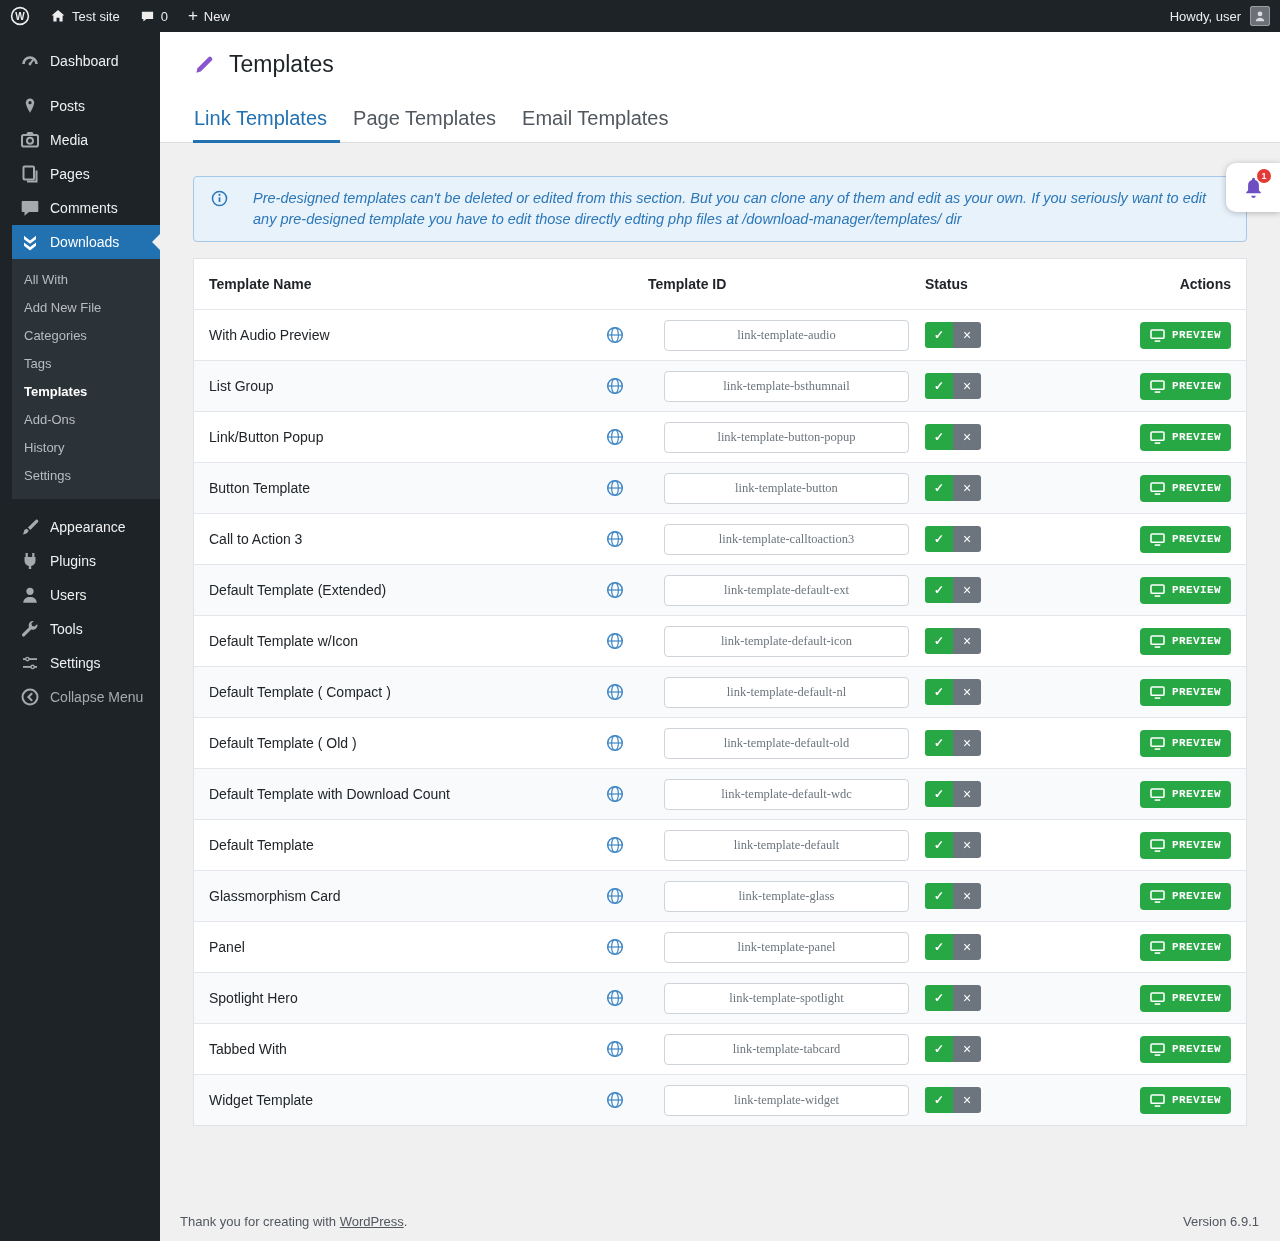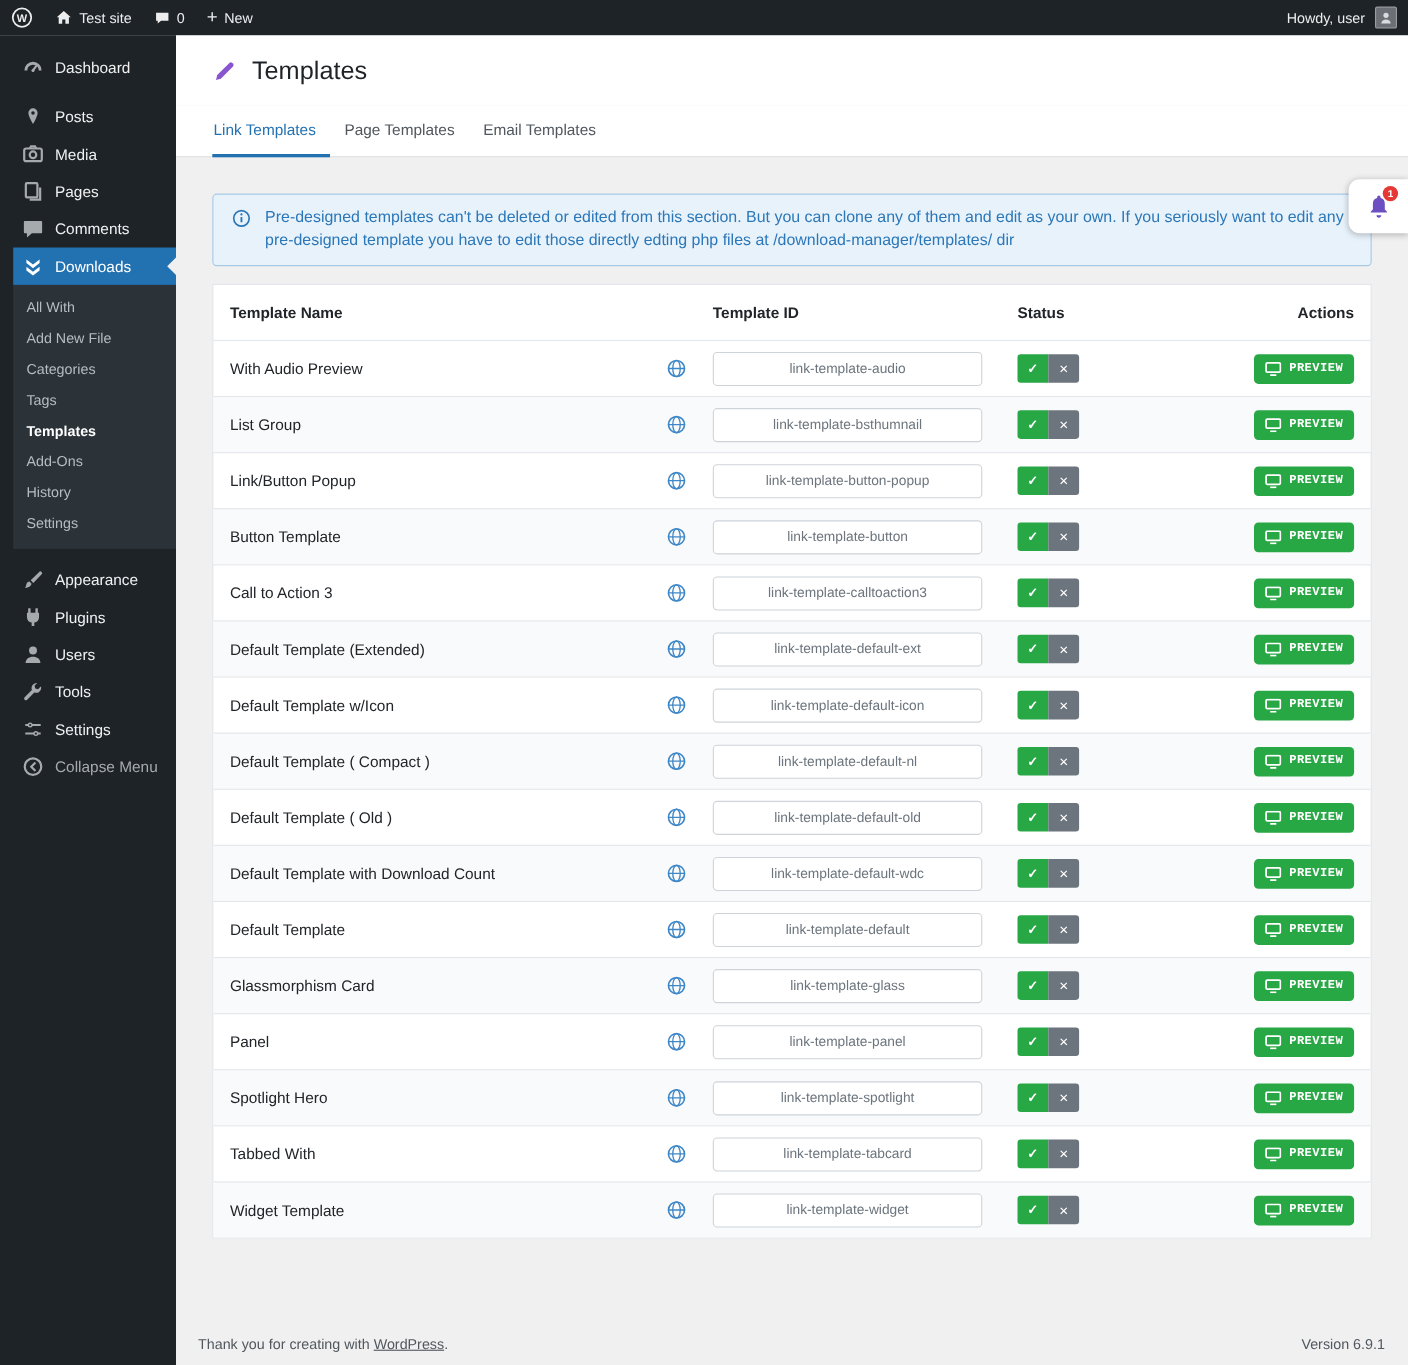--- a/index.html
+++ b/index.html
@@ -43,47 +43,47 @@
   .sub-item { display:block; padding:7px 12px; font-size:13px; line-height:14px; color:#b5bcc2; cursor:pointer; }
   .sub-item.current { color:#fff; font-weight:700; }
 
   
   .content { position:absolute; top:32px; left:160px; width:1120px; }
   .page-header { background:#fff; display:flex; align-items:center; gap:13px; padding:0 33px; height:64px; }
   .page-title { font-size:23px; font-weight:400; color:#1d2327; margin:0; }
 
   .tabs { background:#fff; border-bottom:1px solid #dcdcde; padding:0 33px; display:flex; height:47px; }
   .tab {
-    display:flex; align-items:center; padding:0 13px; font-size:14px; color:#50575e;
+    display:flex; align-items:center; padding:0 13px; font-size:20px; color:#50575e;
     border-bottom:3px solid transparent; margin-bottom:-1px; cursor:pointer;
   }
   .tab:first-child { padding-left:1px; }
   .tab.active { color:#2271b1; border-bottom-color:#2271b1; }
 
   .notice {
     margin:33px 33px 16px; background:#e8f2fb; border:1px solid #a7c9e8; border-radius:4px;
-    padding:11px 16px; display:flex; gap:12px; align-items:flex-start;
-    color:#2b77b8; font-size:14.5px; line-height:21px;
+    padding:11px 16px; display:flex; gap:24px; align-items:flex-start;
+    color:#2b77b8; font-style:italic; font-size:14.5px; line-height:21px;
   }
   .notice svg { flex:0 0 19px; margin-top:1px; color:#2b77b8; }
 
   
   .table-card { margin:0 33px; background:#fff; border:1px solid #dfe3e7; }
   .thead, .trow { display:grid; grid-template-columns:454px 277px 213px 1fr; align-items:center; }
   .thead { min-height:50px; font-weight:700; font-size:14px; color:#212529; }
   .thead .h-name { padding-left:15px; }
   .thead .h-actions { text-align:right; padding-right:15px; }
   .trow { border-top:1px solid #e3e6ea; min-height:51px; }
   .rows > div:nth-of-type(even) { background:#f9fafb; }
   .name-cell { display:flex; align-items:center; justify-content:space-between; padding:0 24px 0 15px; }
   .tname { font-size:14px; color:#212529; }
   .globe { color:#3f87c6; cursor:pointer; }
   .id-input {
     width:245px; height:31px; border:1px solid #ced4da; border-radius:4px; background:#fff;
-    text-align:center; font-family:Liberation Sans, sans-serif; font-size:12.5px; color:#6c757d;
+    text-align:center; font-family:Liberation Serif, serif; font-size:12.5px; color:#6c757d;margin-left:16px;
   }
   .status-cell { display:flex; }
   .st-btn {
     border:none; color:#fff; height:26px; min-width:28px; padding:0 8px;
     display:flex; align-items:center; justify-content:center; cursor:pointer; font-family:inherit;
   }
   .st-on { background:#28a745; border-radius:3px 0 0 3px; font-size:12px; font-weight:700; }
   .st-off { background:#6c757d; border-radius:0 3px 3px 0; font-size:14px; }
   .actions-cell { display:flex; justify-content:flex-end; padding-right:15px; }
   .preview-btn {

